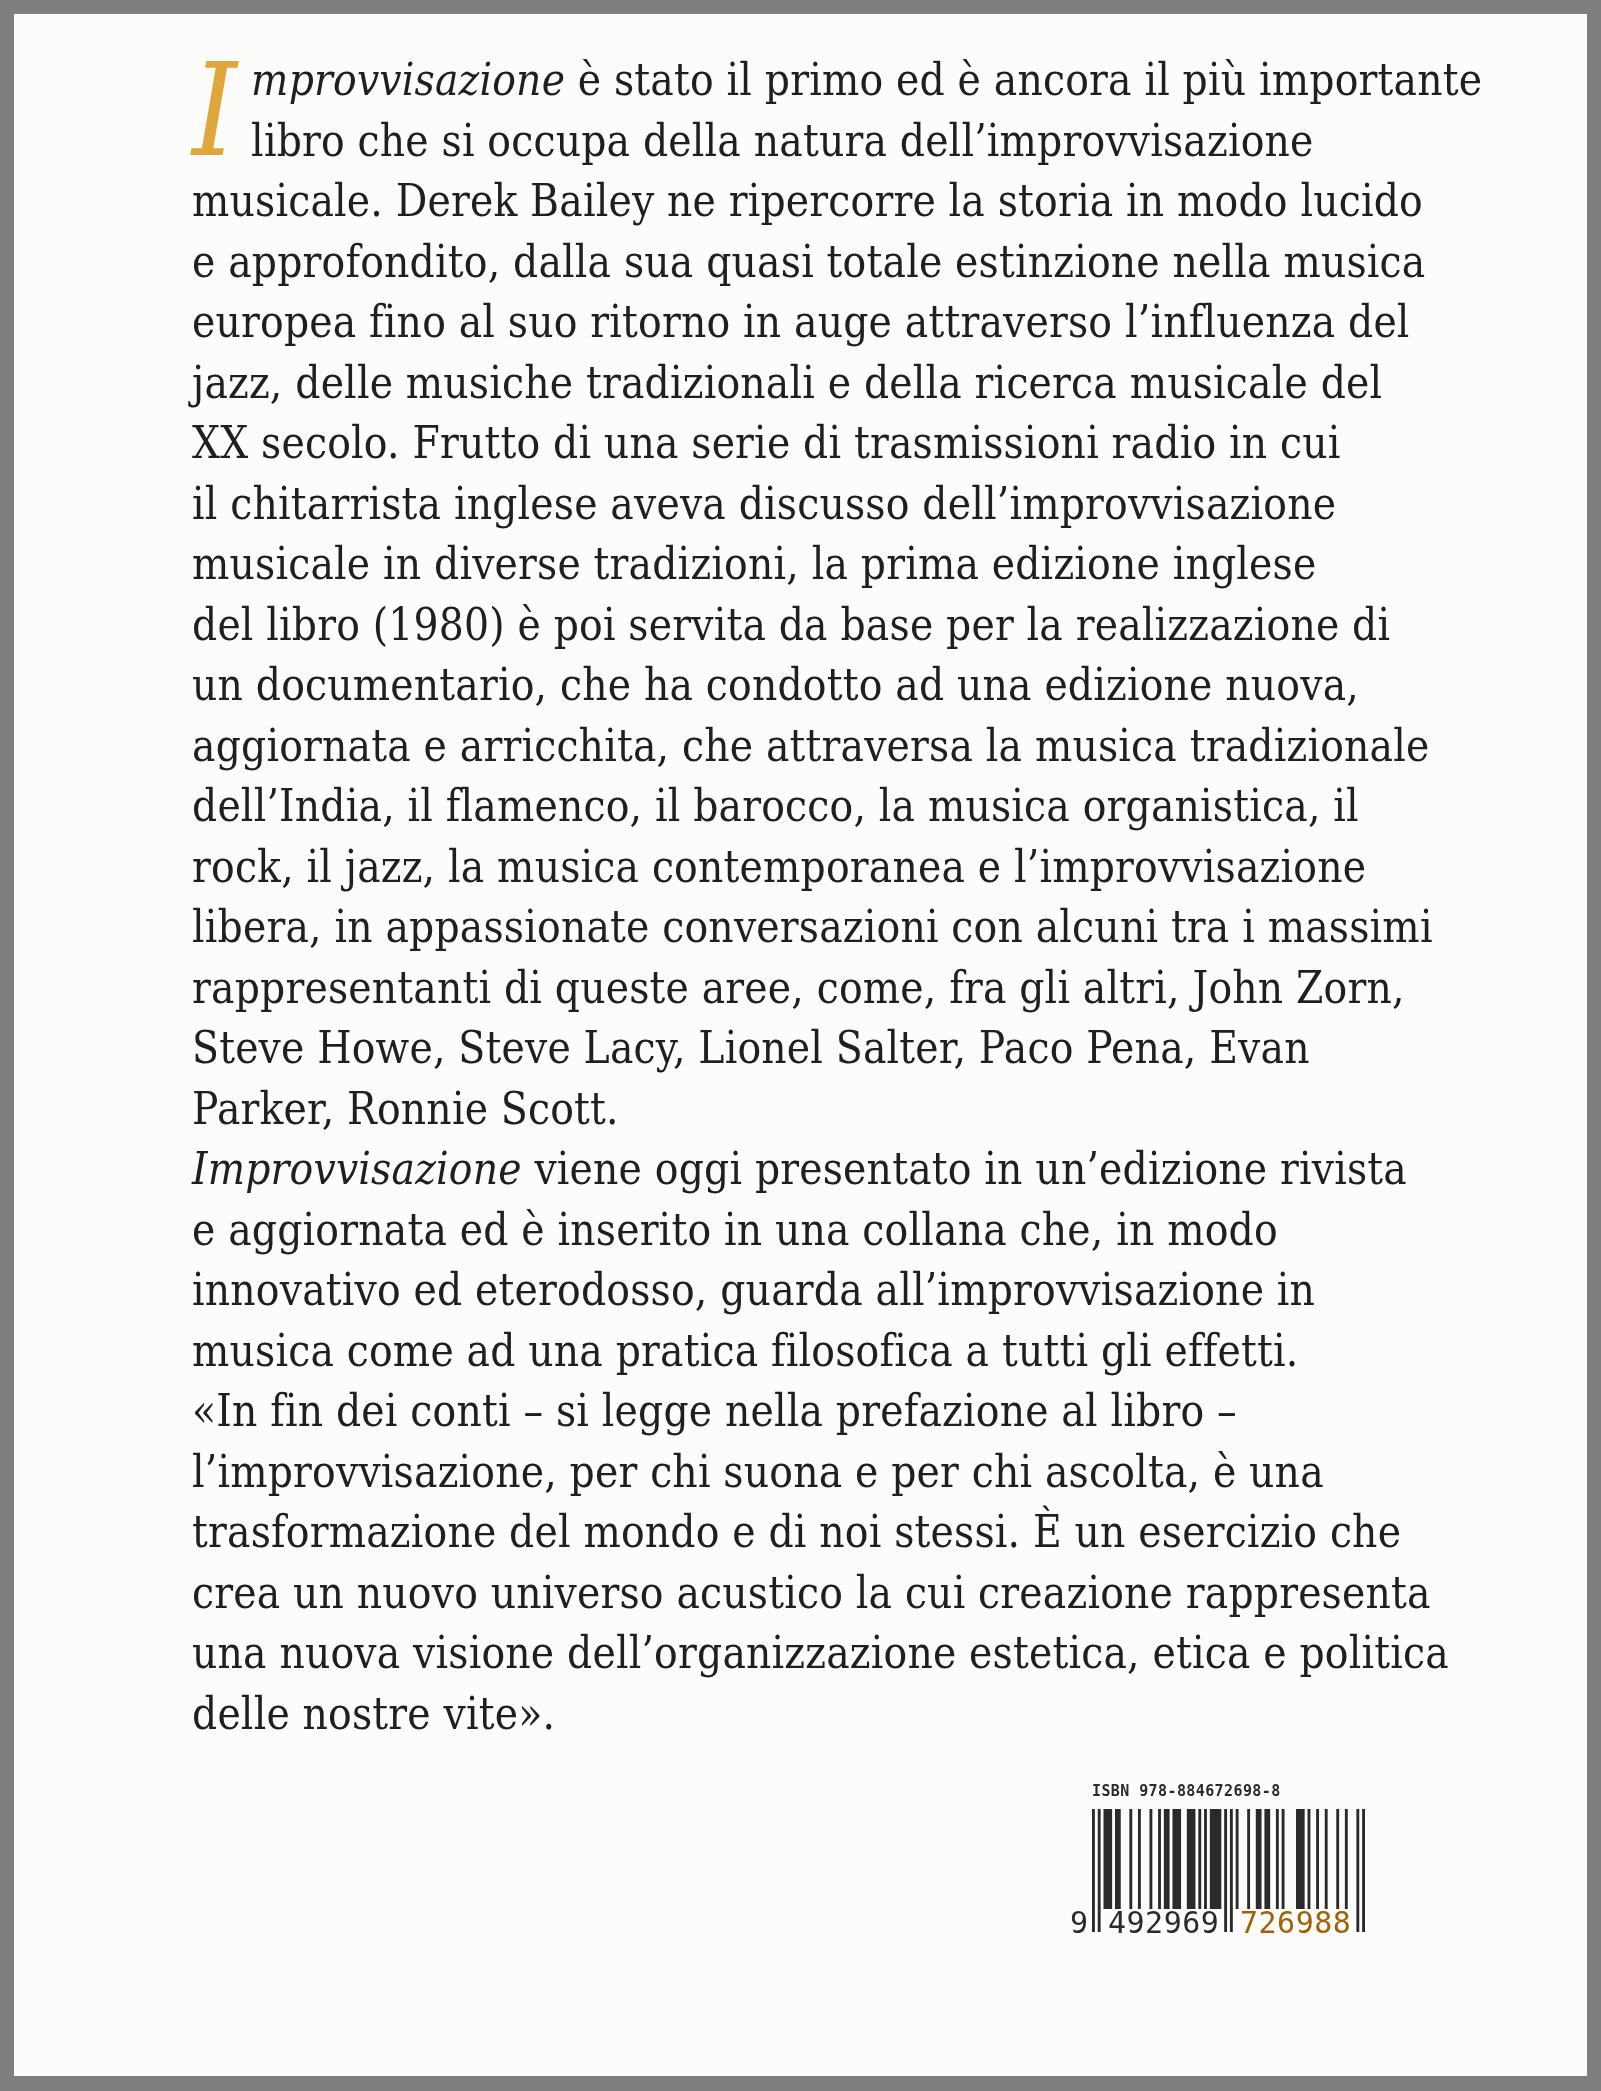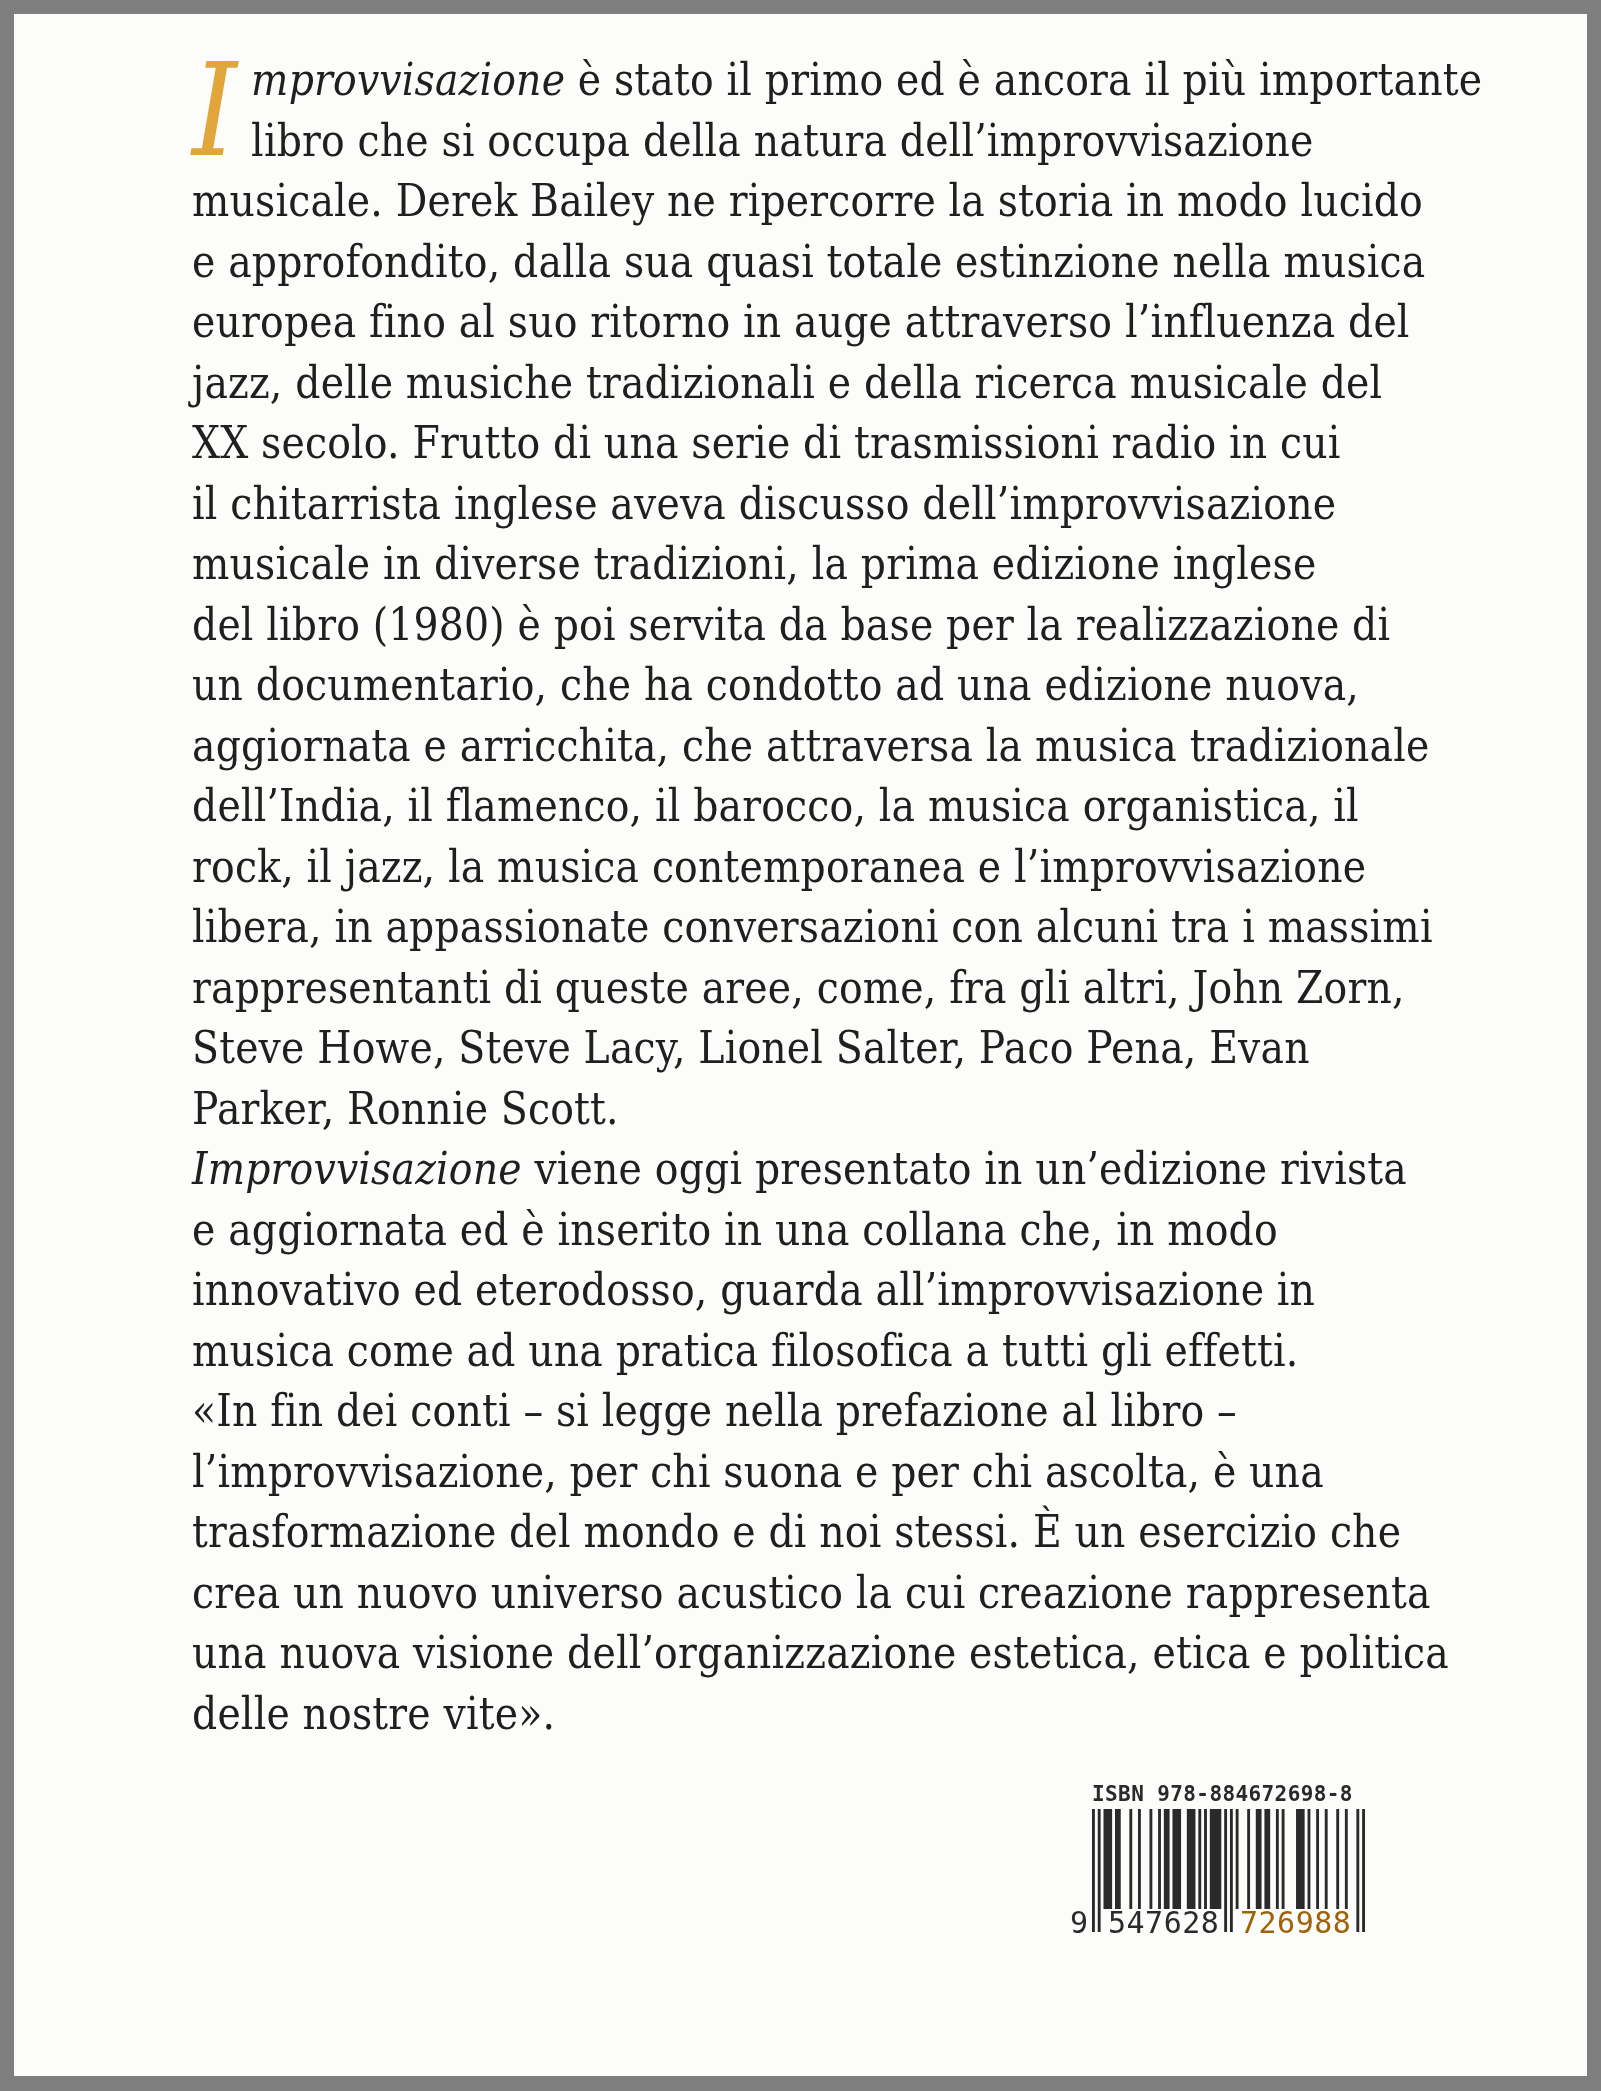--- a/index.html
+++ b/index.html
@@ -14,21 +14,21 @@
   }
   .dropcap{
     float:left;font-style:italic;font-size:130px;line-height:116px;
     margin:2px 16px 0 0;
   }
   .line{white-space:nowrap;}
   .it{font-style:italic;}
   .isbn-label{
     position:absolute;left:1078px;top:1768px;
     font-family:"DejaVu Sans Mono","Liberation Mono",monospace;
-    font-size:21px;letter-spacing:0.4px;font-weight:bold;
+    font-size:15px;letter-spacing:0.4px;font-weight:bold;
   }
   .barcode{position:absolute;left:1056px;top:1795px;width:310px;height:132px;}
   .barcode svg{position:absolute;left:22px;top:0;}
   .bd{
     position:absolute;top:96px;
     font-family:"DejaVu Sans Mono","Liberation Mono",monospace;
     font-size:30px;letter-spacing:0.5px;
   }
   .bd-first{left:0px;}
   .bd-left{left:38px;}
@@ -102,19 +102,19 @@
             <rect x="204.03" y="0" width="8.62" height="100" fill="#2a2a2a"></rect>
             <rect x="215.53" y="0" width="2.87" height="100" fill="#2a2a2a"></rect>
             <rect x="224.15" y="0" width="2.87" height="100" fill="#2a2a2a"></rect>
             <rect x="232.77" y="0" width="2.87" height="100" fill="#2a2a2a"></rect>
             <rect x="244.26" y="0" width="2.87" height="100" fill="#2a2a2a"></rect>
             <rect x="252.88" y="0" width="2.87" height="100" fill="#2a2a2a"></rect>
             <rect x="264.38" y="0" width="2.87" height="123" fill="#2a2a2a"></rect>
             <rect x="270.13" y="0" width="2.87" height="123" fill="#2a2a2a"></rect>
           </svg>
         <span class="bd bd-first" id="bd-first" style="color: rgb(42, 42, 42);">9</span>
-        <span class="bd bd-left" id="bd-left" style="color: rgb(42, 42, 42);">547628</span>
+        <span class="bd bd-left" id="bd-left" style="color: rgb(42, 42, 42);">492969</span>
         <span class="bd bd-right" id="bd-right" style="color: #a16207;">726988</span>
       </div>
     </div>
 
   </div>
 </div>
 
 </body></html>

